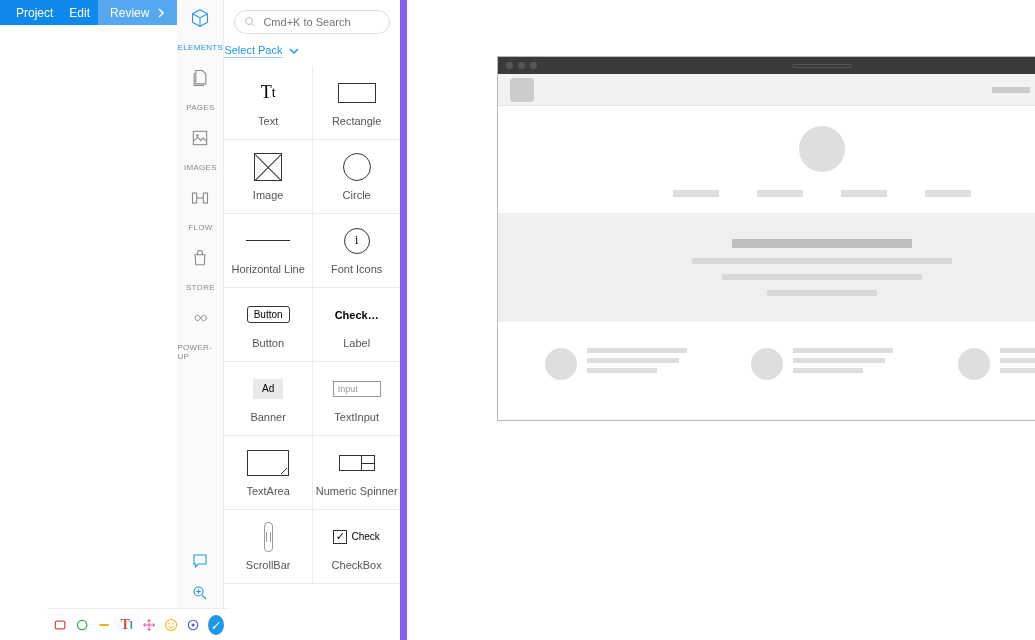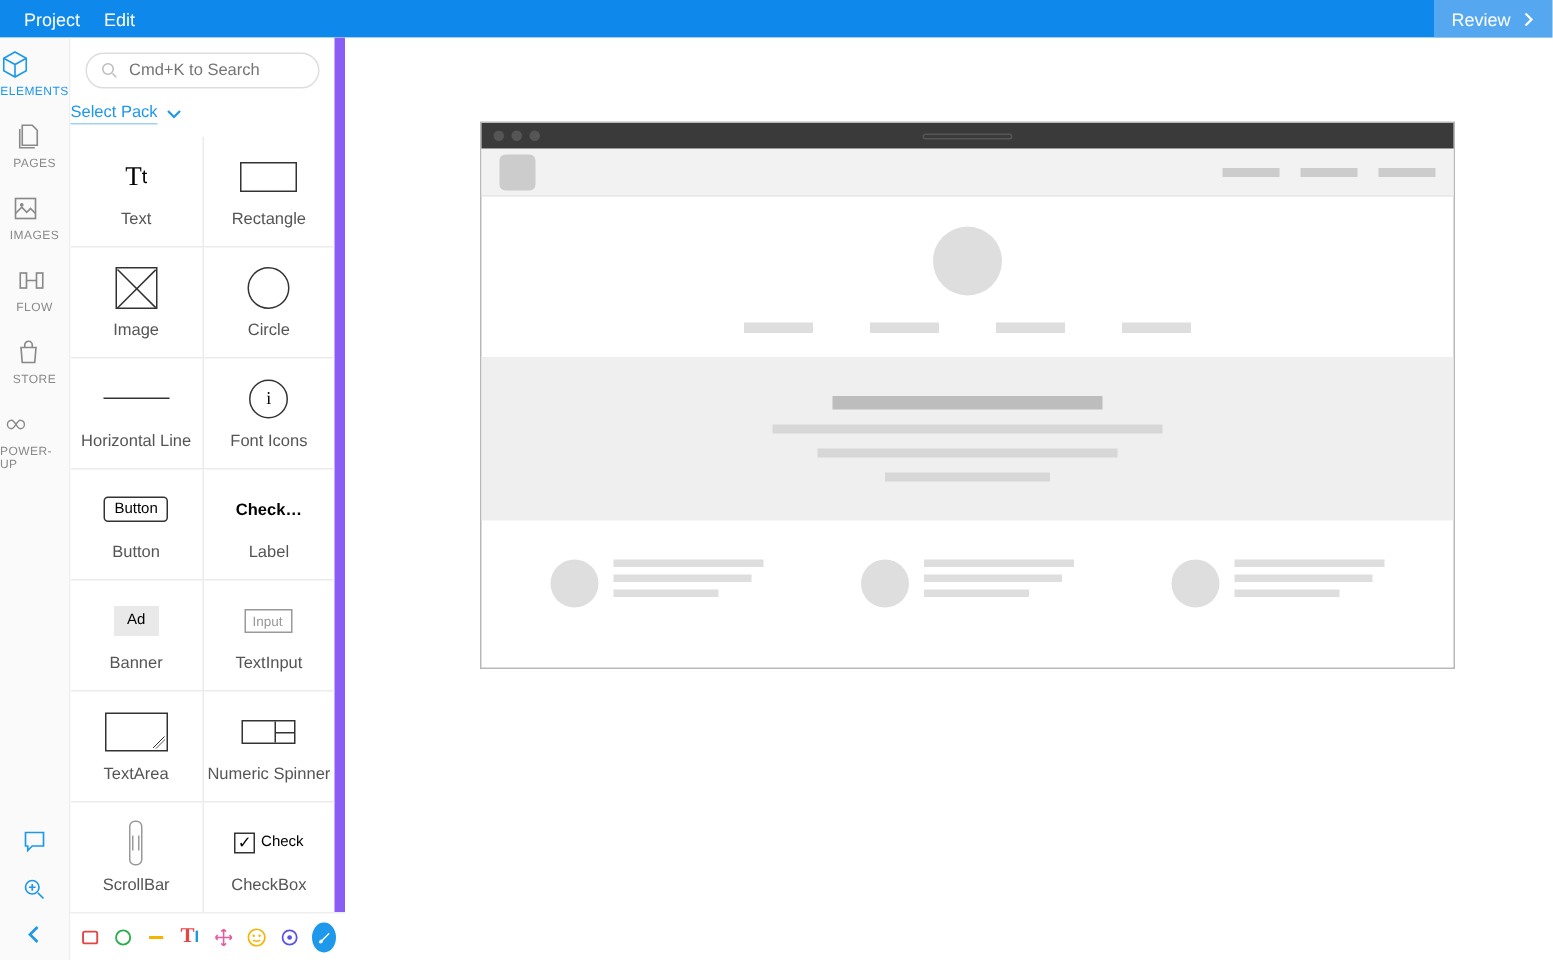--- a/index.html
+++ b/index.html
@@ -1,30 +1,30 @@
 <!DOCTYPE html>
 <html><head>
 <meta charset="utf-8">
 <style>
 *{box-sizing:border-box;margin:0;padding:0;font-family:-apple-system,Helvetica,Arial,sans-serif}
 body{background:#fff;width:1035px;height:640px;overflow:hidden;position:relative}
-.app{display:flex;flex-direction:column;height:100%}
+.app{display:flex;flex-direction:row;height:100%}
 
 
 .menubar{height:25px;background:#0e88eb;display:flex;align-items:center;padding-left:8px;color:#fff;font-size:12px}
 .menubar .mitem{padding:0 8px;cursor:pointer}
 .menubar .spacer{flex:1}
 .menubar .review{background:#55a8ef;height:100%;display:flex;align-items:center;padding:0 12px;gap:8px}
 
 
 .mainrow{flex:1;display:flex;overflow:hidden}
 
 
 .rail{width:47px;background:#fafafa;border-right:1px solid #eee;display:flex;flex-direction:column;align-items:center;padding-top:8px}
-.rail-item{display:flex;flex-direction:column;align-items:flex-start;gap:3px;margin-bottom:16px;cursor:pointer;color:#898989}
+.rail-item{display:flex;flex-direction:column;align-items:center;gap:15px;margin-bottom:16px;cursor:pointer;color:#898989}
 .rail-item.active{color:#1e98ea}
 .rail-item .ri-label{font-size:8px;letter-spacing:.3px}
 .rail-item svg{width:20px;height:20px}
 .rail-spacer{flex:1}
 
 
 .panel{width:183px;background:#fff;border-right:7px solid #8b5cf6;display:flex;flex-direction:column}
 .search-wrap{padding:10px 10px 4px}
 .search{width:100%;height:24px;border:1px solid #ddd;border-radius:12px;padding:0 10px 0 28px;font-size:11px;color:#999;background:#fff}
 .search-wrap{position:relative}
@@ -43,21 +43,21 @@
 .shape-circle{width:28px;height:28px;border:1px solid #333;border-radius:50%}
 .shape-img{width:28px;height:28px;border:1px solid #333;position:relative}
 .shape-img:before,.shape-img:after{content:"";position:absolute;width:140%;height:1px;background:#333;top:50%;left:-20%}
 .shape-img:before{transform:rotate(45deg)}
 .shape-img:after{transform:rotate(-45deg)}
 .shape-hline{width:44px;height:1px;background:#333}
 .shape-ficn{width:26px;height:26px;border:1px solid #333;border-radius:50%;display:flex;align-items:center;justify-content:center;font-family:Georgia,serif;font-size:12px}
 .shape-btn{border:1px solid #333;border-radius:3px;font-size:10px;padding:2px 6px}
 .shape-label{font-size:11px;font-weight:600}
 .shape-ad{background:#e9e9e9;width:30px;height:20px;display:flex;align-items:center;justify-content:center;font-size:10px}
-.shape-input{border:1px solid #999;font-size:9px;color:#999;padding:2px 4px;width:32px}
+.shape-input{border:1px solid #999;font-size:9px;color:#999;padding:2px 4px;width:48px}
 .shape-ta{width:42px;height:26px;border:1px solid #333;position:relative}
 .shape-ta:after{content:"";position:absolute;right:1px;bottom:1px;width:8px;height:8px;background:linear-gradient(135deg,transparent 45%,#333 46%,#333 49%,transparent 50%),linear-gradient(135deg,transparent 60%,#333 61%,#333 64%,transparent 65%)}
 .shape-sb{width:9px;height:30px;border:1px solid #999;border-radius:4px;position:relative;display:flex;flex-direction:column;align-items:center;justify-content:center}
 .shape-sb::before{content:"";width:3px;height:10px;border-left:1px solid #999;border-right:1px solid #999}
 .shape-chk{border:1px solid #333;width:14px;height:14px;display:inline-flex;align-items:center;justify-content:center;font-size:11px}
 .shape-spin{width:36px;height:16px;border:1px solid #333;position:relative}
 .shape-spin:after{content:"";position:absolute;right:0;top:0;bottom:0;width:12px;border-left:1px solid #333}
 .shape-spin:before{content:"";position:absolute;right:0;top:50%;width:12px;border-top:1px solid #333}
 
 

